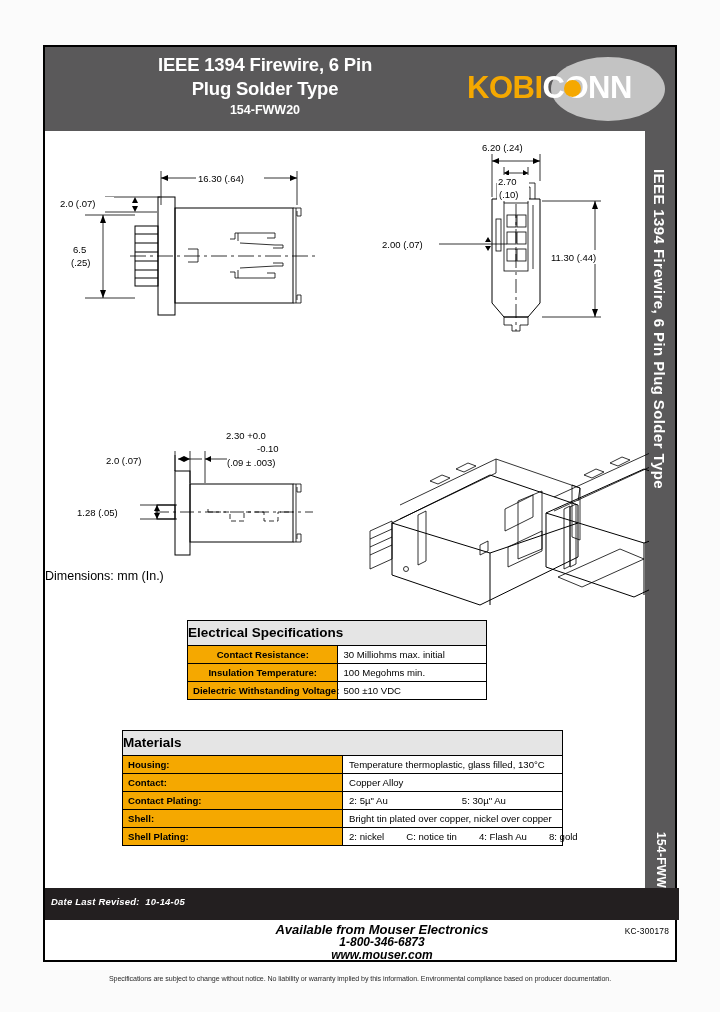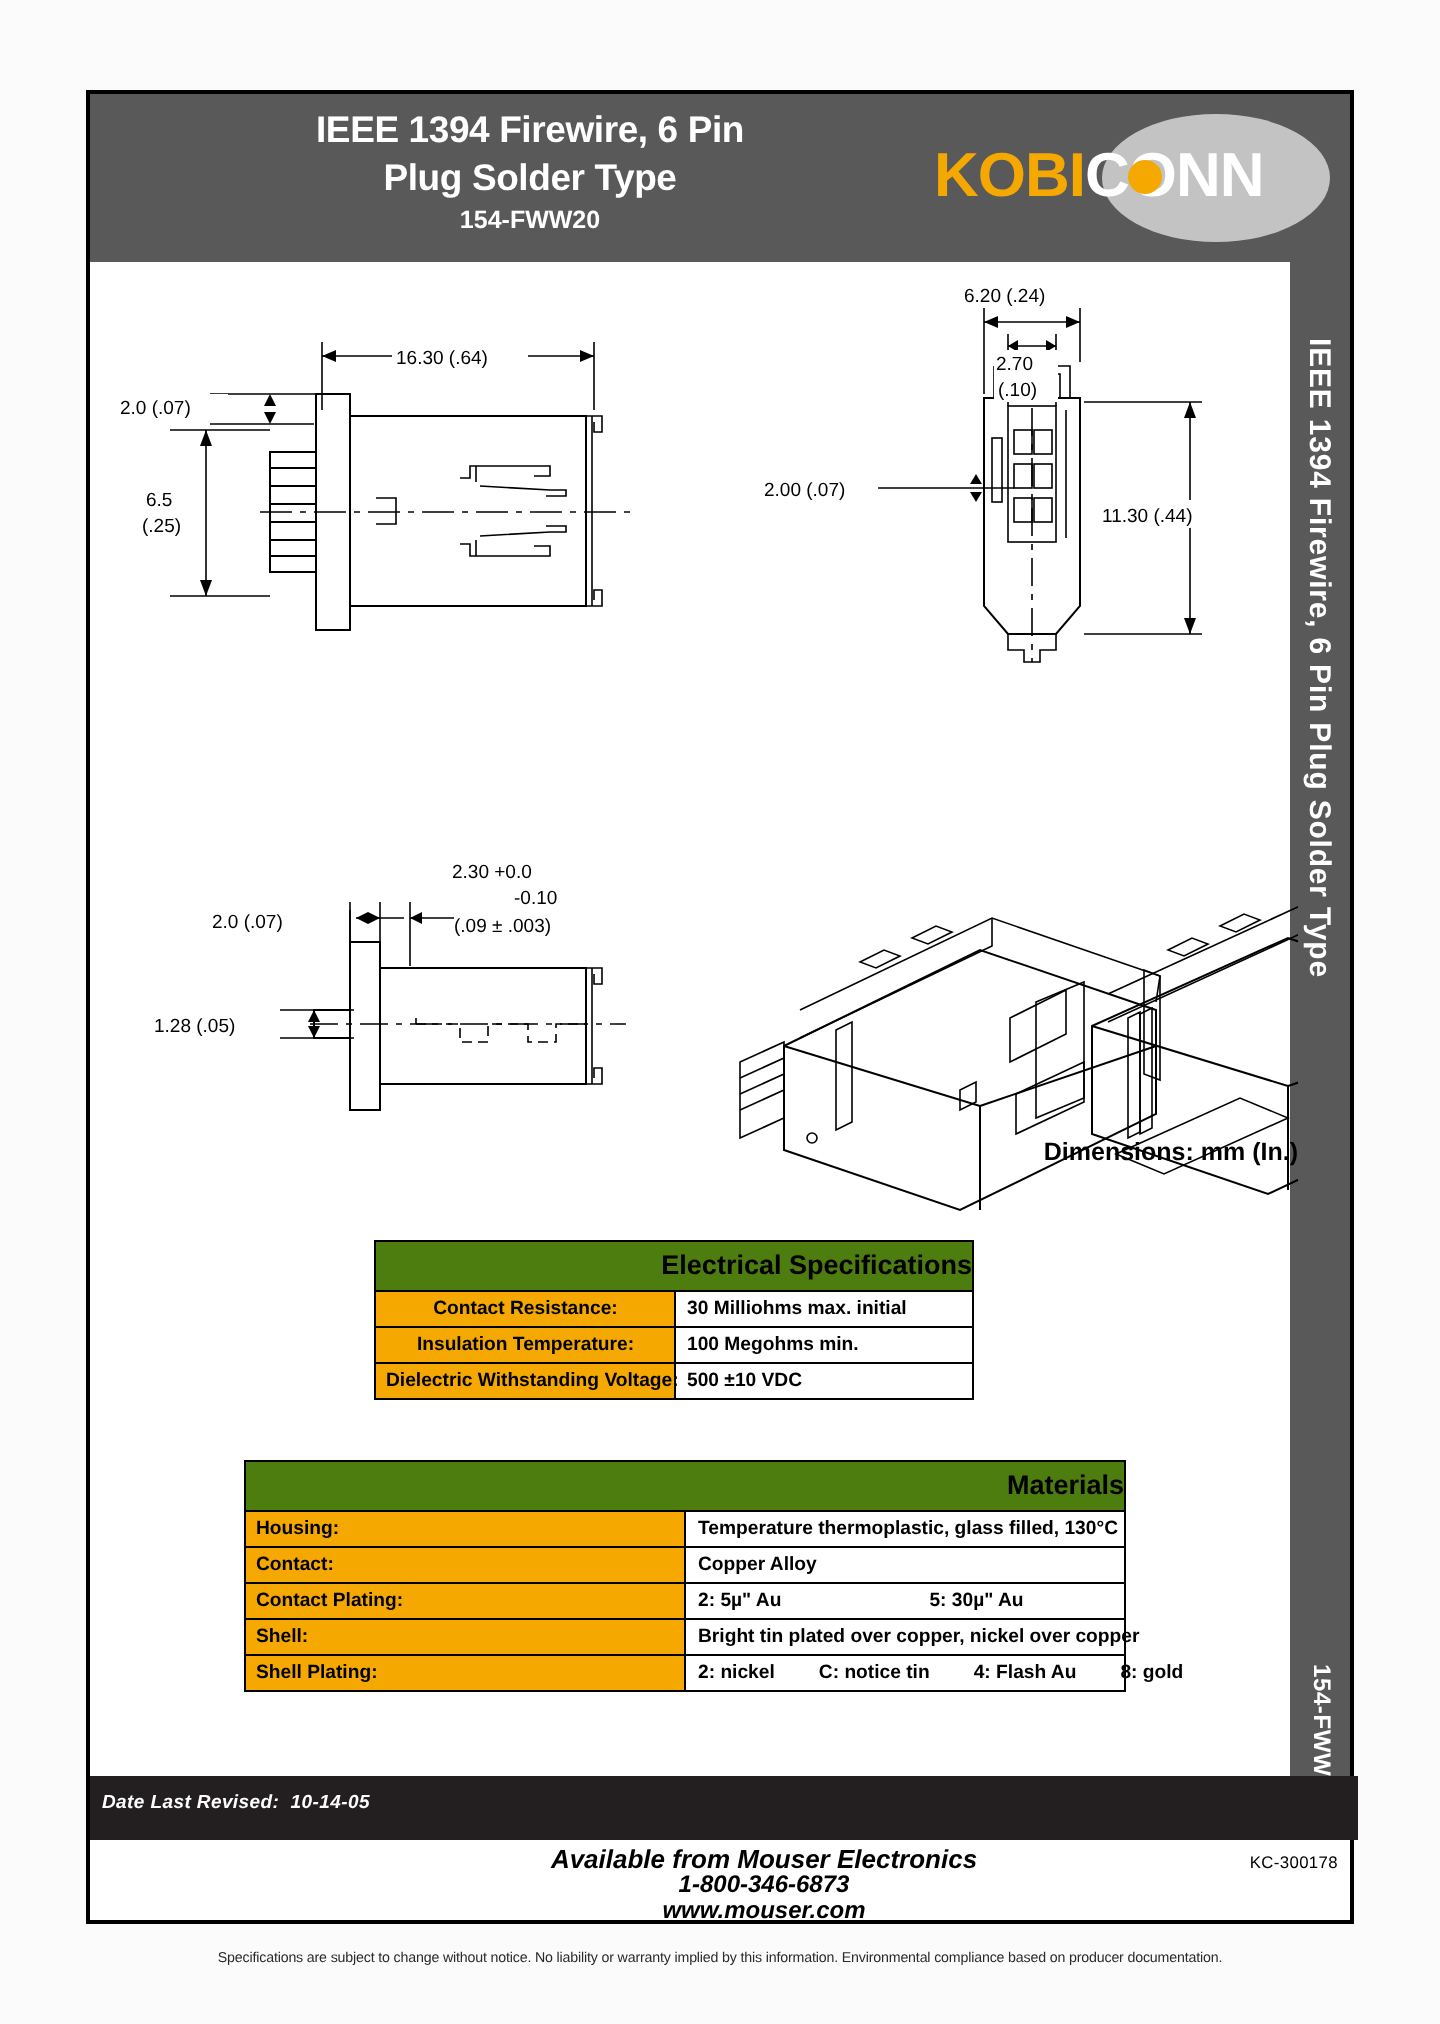--- a/index.html
+++ b/index.html
@@ -138,23 +138,23 @@
     width: 604px;
     height: 500px;
   }
   #drawing-area svg { display: block; }
 
   #dims-caption {
     position: absolute;
     left: 0;
     top: 522px;
     width: 604px;
-    text-align: right;
+    text-align: left;
     font-size: 12.5px;
-    font-weight: bold;
+    font-weight: normal;
     color: #000;
   }
 
   
   .spec-table {
     position: absolute;
     border: 1.5px solid #000;
     box-sizing: border-box;
     background: #fff;
     border-collapse: collapse;
@@ -168,45 +168,44 @@
     left: 77px;
     top: 683px;
     width: 441px;
   }
   .spec-table table {
     border-collapse: collapse;
     width: 100%;
     table-layout: fixed;
   }
   .tbl-title {
-    text-align: right;
+    text-align: left;
     font-size: 13.5px;
     font-weight: bold;
     padding: 4px 0 5px 0;
     border-bottom: 1.5px solid #000;
-    background: #4d7c0f;
+    background: #e5e5e5;
   }
   .lbl-cell {
     background: #f5a800;
     font-size: 9.6px;
     font-weight: bold;
     padding: 3px 4px 3px 5px;
     border-top: 1.2px solid #000;
     border-right: 1.5px solid #000;
     color: #000;
     white-space: nowrap;
   }
   .val-cell {
     background: #fff;
     font-size: 9.6px;
     padding: 3px 4px 3px 6px;
     border-top: 1.2px solid #000;
     color: #000;
     white-space: nowrap;
-    font-weight: bold;
   }
   #elec-table .lbl-cell { width: 160px; text-align: center; }
   #mat-table .lbl-cell  { width: 158px; }
   .plating-gap { display: inline-block; width: 74px; }
   .plating-gap-sm { display: inline-block; width: 22px; }
 
   
   #date-bar {
     position: absolute;
     left: 0;

